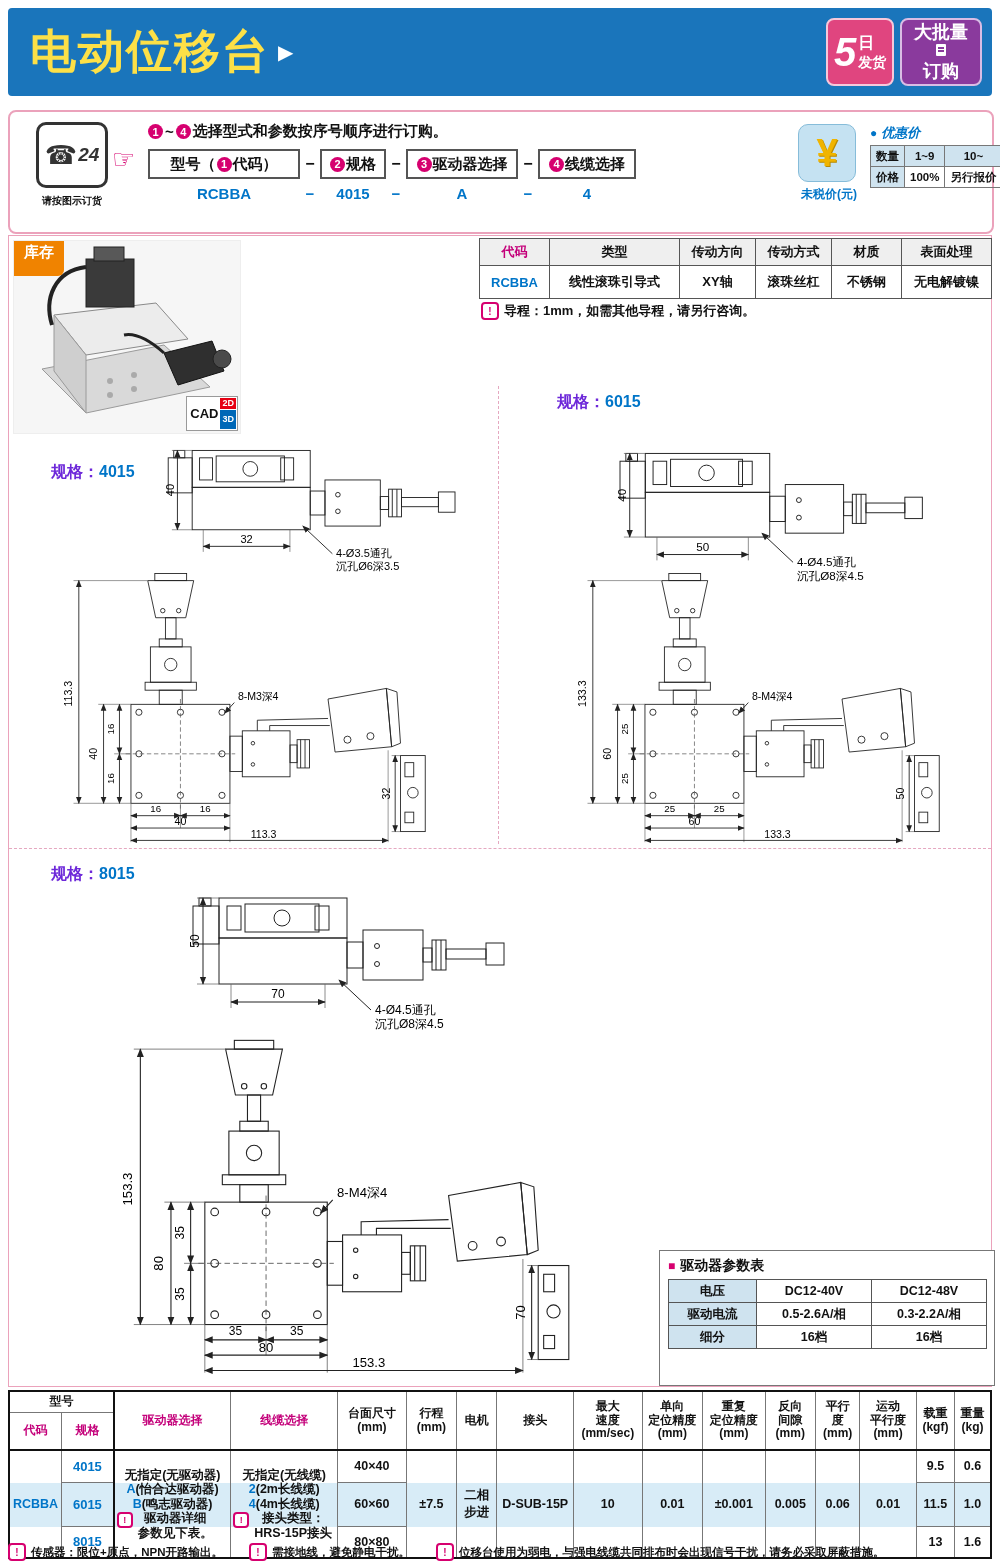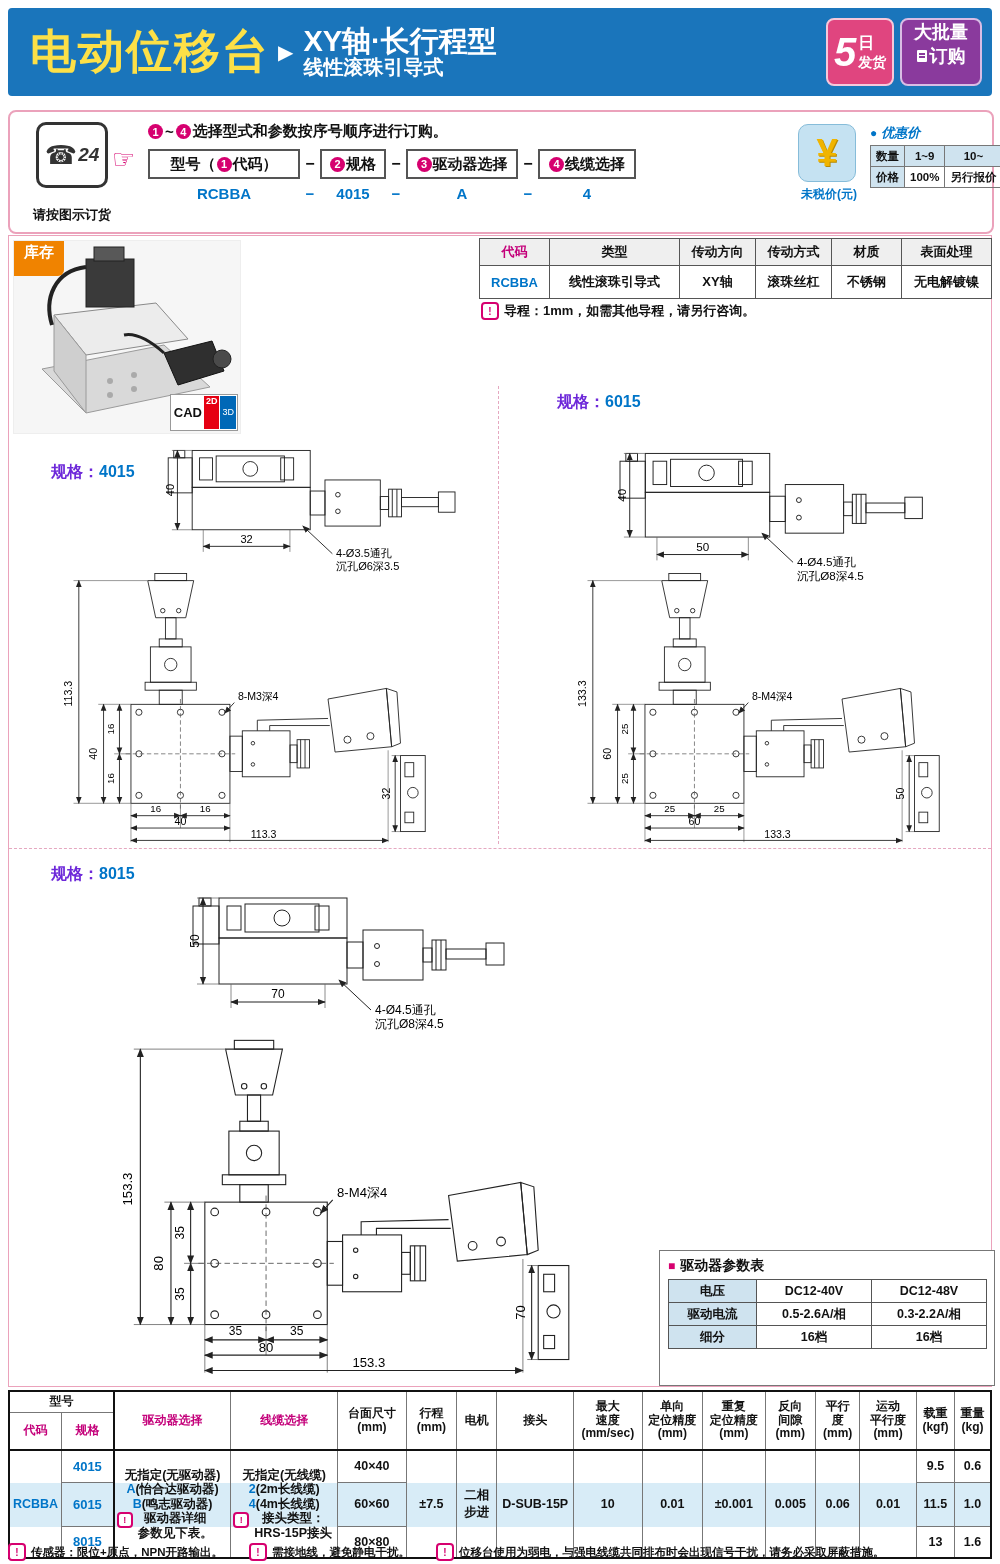--- a/index.html
+++ b/index.html
@@ -16,34 +16,34 @@
   .hd-badges{margin-left:auto;margin-right:10px;display:flex;gap:6px;}
   .badge-fast{width:64px;height:64px;background:#e0457f;border:2px solid #f7c8da;border-radius:8px;
               display:flex;align-items:center;justify-content:center;color:#fff;}
   .badge-fast .big5{font-size:40px;font-weight:900;font-style:italic;line-height:1;}
   .badge-fast .col{display:flex;flex-direction:column;margin-left:2px;}
   .badge-fast .day{font-size:16px;font-weight:800;}
   .badge-fast .ship{font-size:14px;font-weight:800;}
   .badge-bulk{width:78px;height:64px;background:#8a3a9d;border:2px solid #d9bde4;border-radius:8px;
               display:flex;flex-direction:column;align-items:center;justify-content:flex-start;color:#fff;}
   .badge-bulk .l1{font-size:18px;font-weight:900;}
-  .badge-bulk .l2{font-size:18px;font-weight:900;display:flex;align-items:center;gap:3px;}
+  .badge-bulk .l2{font-size:18px;font-weight:900;display:flex;align-items:center;gap:3px;flex-direction:column;}
   .doc-ic{display:inline-block;width:10px;height:12px;background:#fff;border-radius:1px;
           box-shadow:inset 0 -2px 0 #8a3a9d00;position:relative;}
   .doc-ic:before{content:"";position:absolute;left:2px;top:3px;width:6px;height:1.5px;background:#8a3a9d;}
   .doc-ic:after{content:"";position:absolute;left:2px;top:6px;width:6px;height:1.5px;background:#8a3a9d;}
   
   .order-box{position:absolute;left:8px;top:110px;width:982px;height:120px;border:2px solid #eba2bb;
              border-radius:8px;background:#fff;}
   .phone-group{position:absolute;left:16px;top:10px;width:92px;text-align:center;}
   .phone-ic{width:66px;height:60px;margin:0 auto;border:3px solid #333;border-radius:10px;
             display:flex;align-items:center;justify-content:center;color:#333;}
   .phone-glyph{font-size:26px;line-height:1;}
   .phone-24{font-size:19px;font-weight:900;font-style:italic;margin-left:1px;}
-  .phone-cap{font-size:13px;font-weight:800;margin-top:18px;white-space:nowrap;}
+  .phone-cap{font-size:10px;font-weight:800;margin-top:6px;white-space:nowrap;}
   .finger{position:absolute;left:102px;top:32px;font-size:26px;color:#d6006f;}
   .order-mid{position:absolute;left:138px;top:10px;}
   .intro-line{display:flex;align-items:center;font-size:15px;font-weight:800;gap:2px;}
   .num-circle{display:inline-flex;width:15px;height:15px;border-radius:50%;background:#d6006f;color:#fff;
               font-size:11px;font-weight:800;align-items:center;justify-content:center;flex:none;}
   .order-grid{display:grid;grid-template-columns:152px 20px 66px 20px 112px 20px 98px;
               align-items:center;margin-top:8px;row-gap:6px;}
   .ob{border:2px solid #555;height:26px;display:flex;align-items:center;justify-content:center;
       font-size:15px;font-weight:800;gap:1px;background:#fff;white-space:nowrap;}
   .odash{font-size:16px;font-weight:900;text-align:center;}
@@ -60,23 +60,23 @@
   table.price{border-collapse:collapse;margin-top:3px;}
   table.price td{border:1px solid #777;font-size:11.5px;font-weight:800;text-align:center;padding:1px 5px;height:18px;white-space:nowrap;margin-top:38px;}
   td.pblue{background:#cfe3ef;}
   
   .main-box{position:absolute;left:8px;top:235px;width:982px;height:1150px;border:1px solid #eba2bb;background:#fff;}
   .photo{position:absolute;left:4px;top:4px;width:226px;height:192px;background:#f6f6f6;border:1px solid #eee;}
   .stock{position:absolute;left:0;top:0;background:#f08300;color:#fff;font-size:15px;font-weight:900;
          padding:2px 10px 14px;border-radius:0 0 6px 0;z-index:3;}
   .cad{position:absolute;right:2px;bottom:2px;display:flex;align-items:center;background:#fff;border:1px solid #999;padding:1px;}
   .cad-label{font-size:13px;font-weight:900;color:#111;padding:0 2px;}
-  .cad-col{display:flex;gap:1px;}
+  .cad-col{display:flex;flex-direction:column;gap:1px;}
   .cad2{background:#e60012;color:#fff;font-size:9px;font-weight:800;padding:0 2px;line-height:11px;}
-  .cad3{background:#0068b7;color:#fff;font-size:9px;font-weight:400;padding:11px 2px;line-height:11px;}
+  .cad3{background:#0068b7;color:#fff;font-size:9px;font-weight:700;padding:4px 2px;line-height:11px;}
   
   table.spec{position:absolute;left:470px;top:2px;width:512px;border-collapse:collapse;table-layout:fixed;}
   table.spec th,table.spec td{border:1px solid #555;font-size:13px;text-align:center;padding:0;height:26px;white-space:nowrap;overflow:hidden;}
   table.spec th{background:#efefef;font-weight:800;}
   table.spec td{height:32px;font-weight:700;}
   th.mag{color:#c4007a;}
   .blue-bold{color:#0075c8;font-weight:900;}
   .spec-note{position:absolute;left:472px;top:66px;display:flex;align-items:center;font-size:13px;font-weight:800;}
   .note-icon{display:inline-flex;width:14px;height:14px;border:2px solid #d6006f;border-radius:4px;color:#d6006f;
              font-weight:900;font-size:10px;align-items:center;justify-content:center;margin-right:5px;flex:none;background:#fff;}
@@ -129,24 +129,20 @@
     <path d="M0,1L10,5L0,9z" fill="#222"></path>
   </marker>
 </defs>
   </svg>
 
 <div class="page">
 
   <div class="header-bar">
     <div class="hd-title">电动位移台</div>
     <div class="hd-arrow">▶</div>
-    <div class="hd-sub">
-      <span class="hd-sub1">XY轴·长行程型</span>
-      <span class="hd-sub2">线性滚珠引导式</span>
-    </div>
     <div class="hd-badges">
       <div class="badge-fast">
         <span class="big5">5</span>
         <span class="col">
           <span class="day">日</span>
           <span class="ship">发货</span>
         </span>
       </div>
       <div class="badge-bulk">
         <span class="l1">大批量</span>

